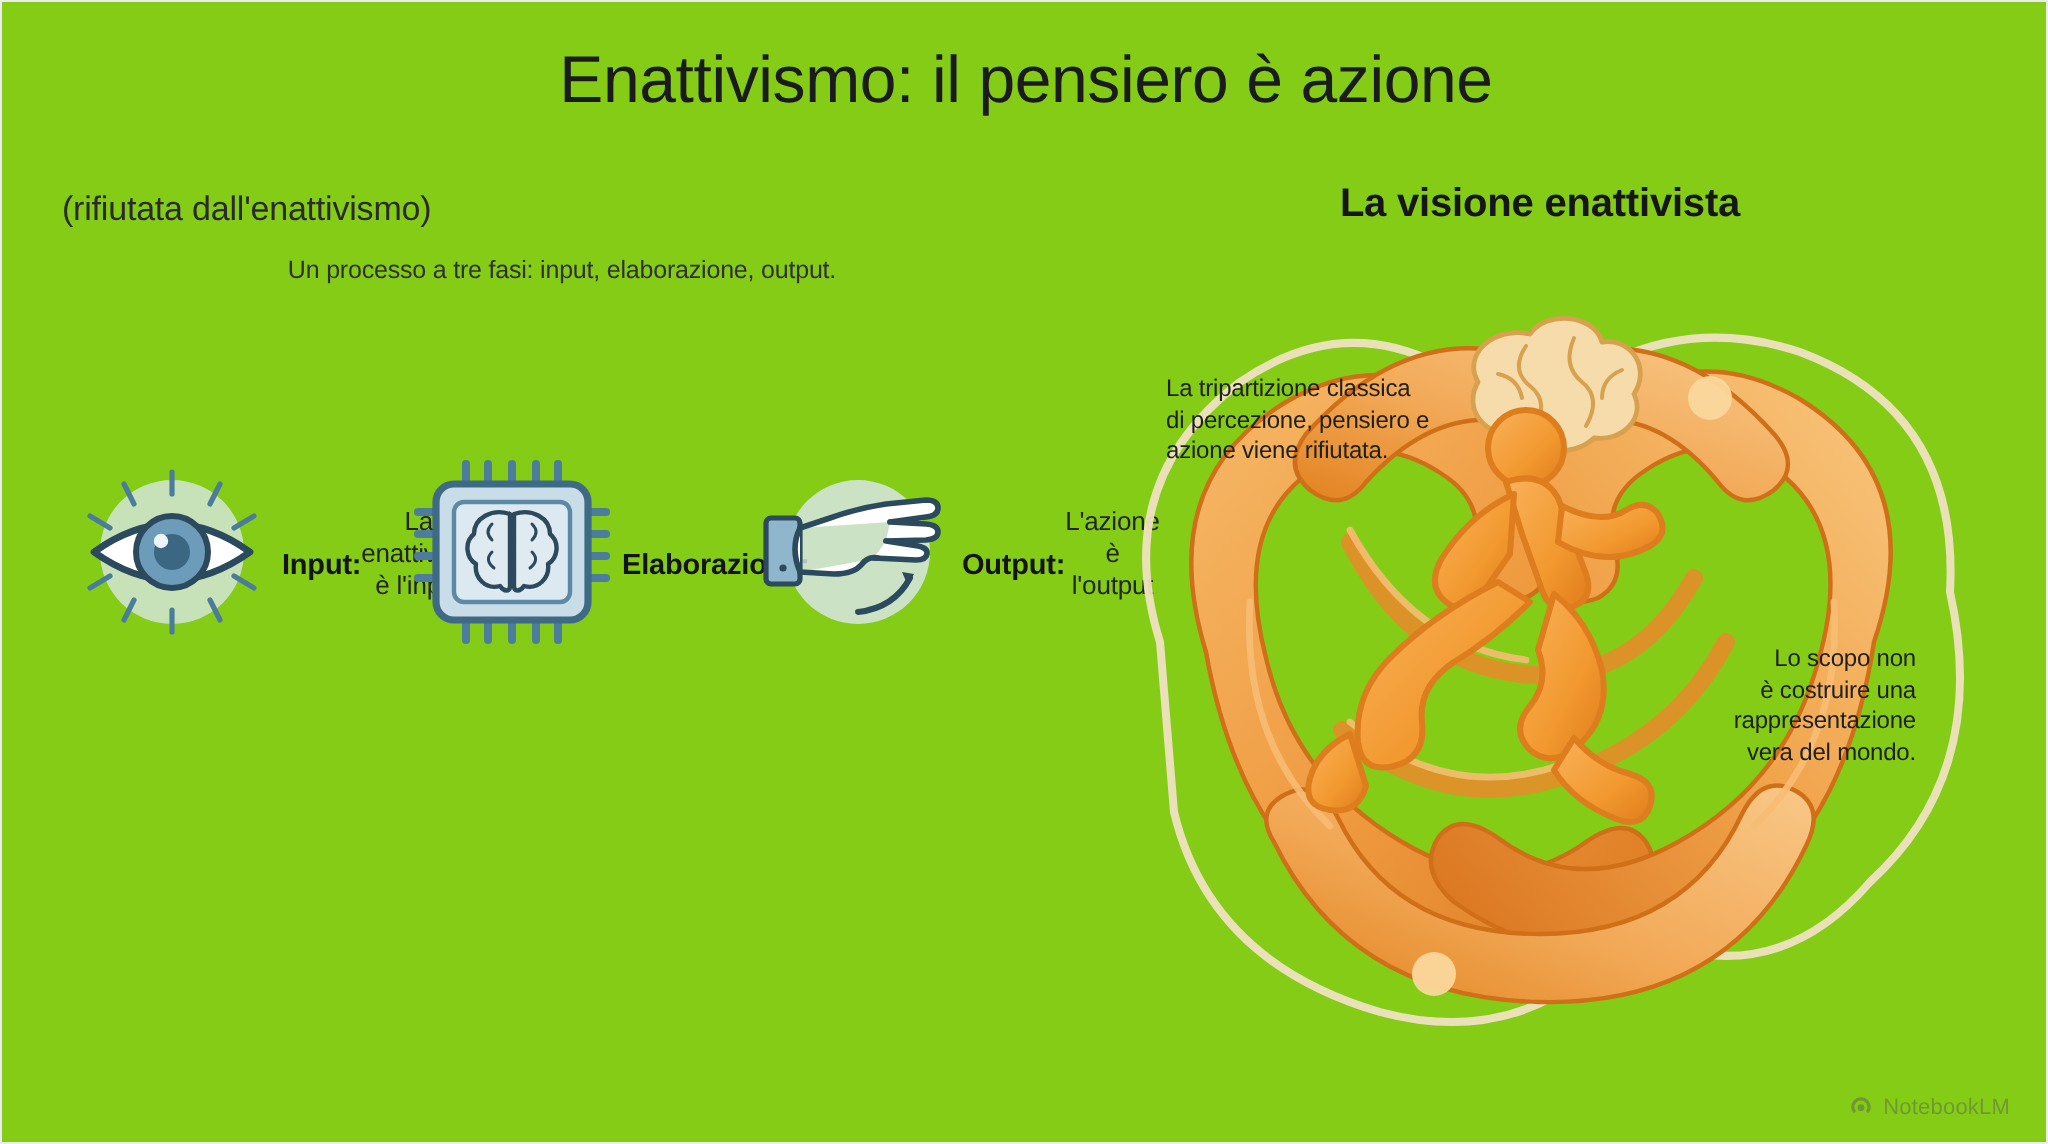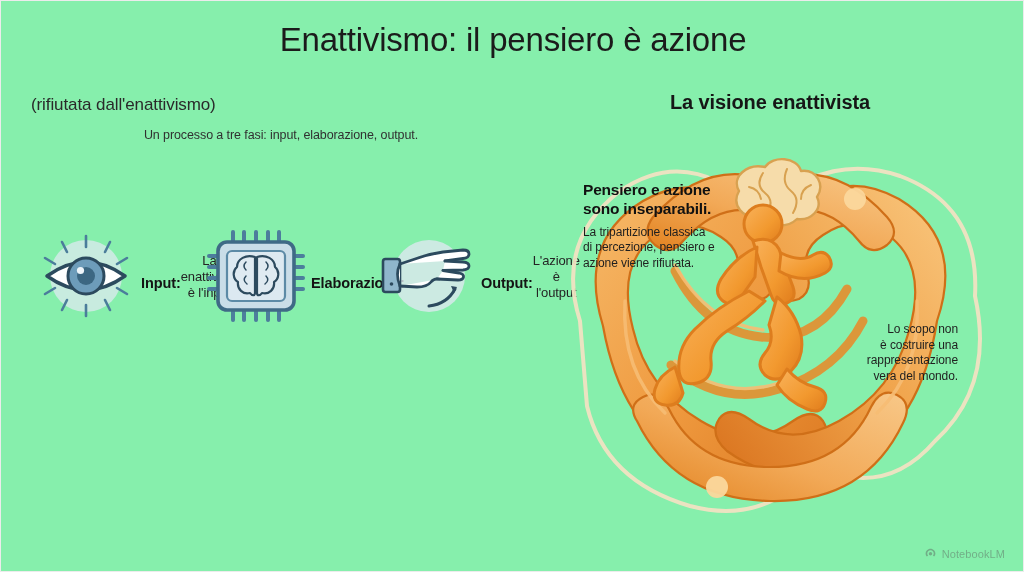--- a/index.html
+++ b/index.html
@@ -10,21 +10,21 @@
     width: 1024px;
     height: 572px;
     background: #ffffff;
     font-family: "Liberation Sans", sans-serif;
     overflow: hidden;
   }
   #canvas {
     position: relative;
     width: 1024px;
     height: 572px;
-    background: #86efac;
+    background: #84cc16;
     box-sizing: border-box;
     border: 1px solid #ececec;
     overflow: hidden;
   }
 
   
   #page-title {
     position: absolute;
     top: 20px;
     left: 0;
@@ -373,22 +373,20 @@
                    Q230 244 240 232 Q250 220 244 204 Z"></path>
           <path d="M240 180 Q222 198 202 210 Q184 222 186 240 Q188 258 172 262
                    Q156 266 154 250 Q152 226 170 208 Q192 186 224 170 Z"></path>
           <path d="M150 246 Q134 254 130 268 Q126 282 140 284 Q154 286 158 272 Z"></path>
           <path d="M262 248 Q274 262 290 266 Q304 270 300 282 Q296 294 282 288
                    Q262 280 252 264 Z"></path>
         </g>
       </svg>
 
       <div class="loop-block" id="loop-block-1">
-        <div class="loop-title" style="white-space: pre-line;">Pensiero e azione
-sono inseparabili.</div>
         <div class="loop-body" style="white-space: pre-line;">La tripartizione classica
 di percezione, pensiero e
 azione viene rifiutata.</div>
       </div>
 
       <div class="loop-block" id="loop-block-2">
         <div class="loop-body" style="white-space: pre-line;">Lo scopo non
 è costruire una
 rappresentazione
 vera del mondo.</div>

